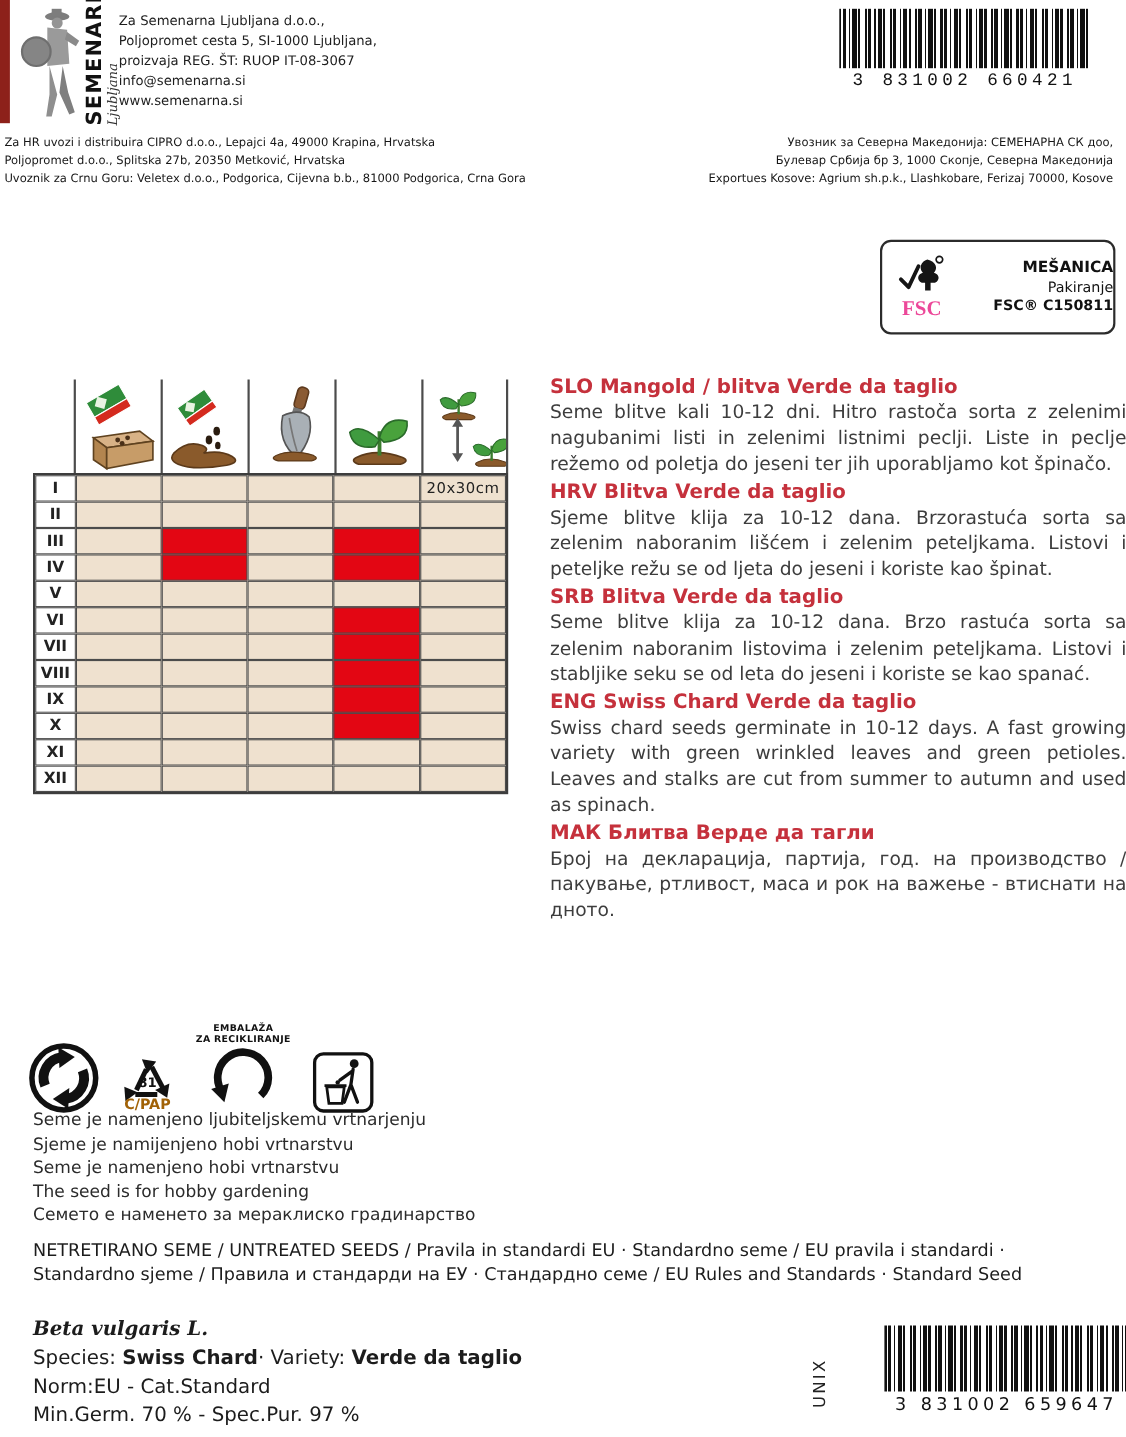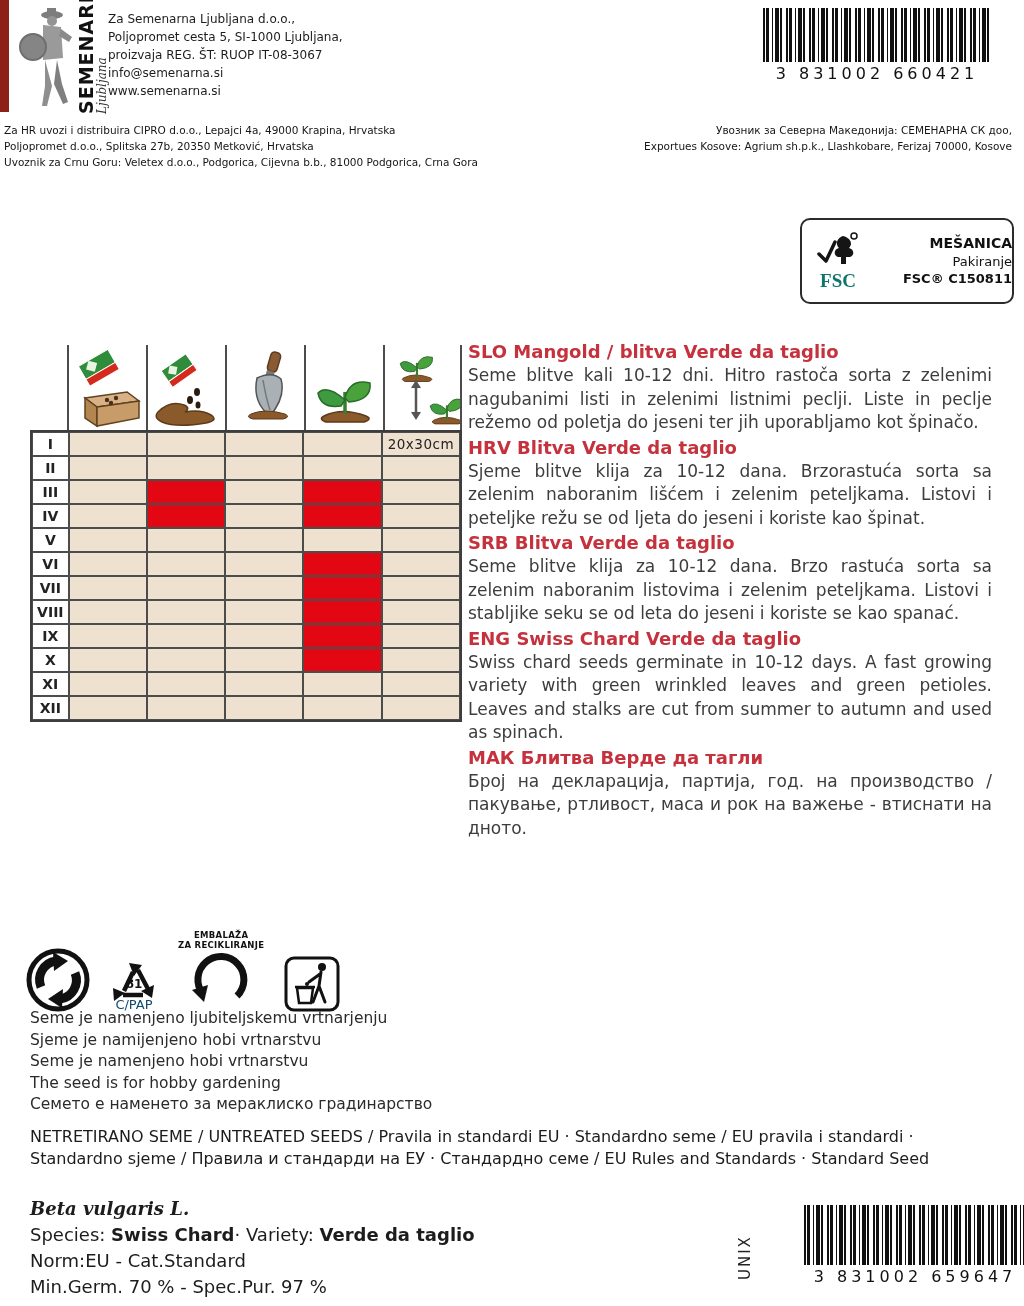--- a/index.html
+++ b/index.html
@@ -17,36 +17,36 @@
   .brand-city{font-family:"DejaVu Serif",serif;font-style:italic;font-size:12px;color:#333;margin-top:2px;}
 
   .hq-address{position:absolute;left:108px;top:10px;font-size:12px;line-height:18px;color:#1d1d1d;}
 
   
   .bars{height:54px;background:repeating-linear-gradient(90deg,
         #101010 0 2px,#fff 2px 3px,#101010 3px 6px,#fff 6px 9px,
         #101010 9px 10px,#fff 10px 12px,#101010 12px 16px,#fff 16px 17px,
         #101010 17px 19px,#fff 19px 23px);}
   .barcode-digits{font-size:16px;letter-spacing:4px;color:#111;margin-top:2px;text-align:center;white-space:nowrap;}
-  .top-barcode{position:absolute;left:763px;top:8px;width:228px;}
+  .top-barcode{position:absolute;left:763px;top:8px;width:228px;font-family:Liberation Mono, monospace;}
   .footer-barcode{position:absolute;left:804px;top:1205px;width:222px;}
   .footer-barcode .bars{height:60px;}
   .unix-vert{position:absolute;left:736px;top:1210px;height:70px;writing-mode:vertical-rl;
              transform:rotate(180deg);font-size:15px;letter-spacing:2px;color:#222;}
 
   
   .importers-left{position:absolute;left:4px;top:122px;font-size:10.5px;line-height:16px;color:#161616;font-weight:500;}
   .importers-right{position:absolute;right:12px;top:122px;width:480px;text-align:right;
                    font-size:10.5px;line-height:16px;color:#161616;font-weight:500;}
 
   
   .fsc-badge{position:absolute;left:800px;top:218px;width:210px;height:82px;border:2px solid #2b2b2b;
              border-radius:10px;display:flex;align-items:center;background:#fff;}
   .fsc-left{width:72px;display:flex;flex-direction:column;align-items:center;justify-content:center;}
-  .fsc-acronym{font-family:"Liberation Serif","DejaVu Serif",serif;font-size:19px;font-weight:bold;color:#0f766e;margin-top:-2px;}
+  .fsc-acronym{font-family:"Liberation Serif","DejaVu Serif",serif;font-size:19px;font-weight:bold;color:#ec4899;margin-top:-2px;}
   .fsc-right{flex:1;text-align:right;line-height:1.35;}
   .fsc-mix{font-size:14px;font-weight:bold;color:#111;}
   .fsc-pack{font-size:13px;color:#111;}
   .fsc-lic{font-size:13px;font-weight:bold;color:#111;}
 
   
   .calendar{position:absolute;left:30px;top:345px;width:432px;}
   .cal-header{display:flex;height:85px;}
   .cal-h-spacer{width:37px;}
   .cal-h-cell{width:79px;box-sizing:border-box;border-left:2px solid #4c4c4c;display:flex;
@@ -55,29 +55,29 @@
   .cal-grid{border:2px solid #3d3d3d;}
   .cal-row{display:flex;height:24px;}
   .cal-month{width:37px;box-sizing:border-box;border:1px solid #4c4c4c;background:#fff;
              display:flex;align-items:center;justify-content:center;
              font-size:14px;font-weight:600;color:#222;}
   .cal-cell{width:79px;box-sizing:border-box;border:1px solid #4c4c4c;background:#efe1cf;
             display:flex;align-items:center;justify-content:center;}
   .cell-label{font-size:13.5px;color:#222;letter-spacing:0.5px;}
 
   
-  .desc-col{position:absolute;left:468px;top:340px;width:524px;}
+  .desc-col{position:absolute;left:500px;top:340px;width:524px;}
   .desc-title{font-size:18px;font-weight:bold;color:#c5313c;line-height:24px;margin:0;}
   .desc-body{font-size:17px;color:#3d3d3d;line-height:23.5px;text-align:justify;margin:0 0 1px 0;}
 
   
   .recycling{position:absolute;left:26px;top:912px;height:100px;display:flex;align-items:flex-end;}
   .rec-item{display:flex;flex-direction:column;align-items:center;margin-right:20px;}
   .rec-label{font-size:8.5px;font-weight:bold;color:#111;line-height:10px;text-align:center;letter-spacing:0.3px;}
-  .cpap{font-size:13px;font-weight:normal;color:#0c4a6e;margin-top:-4px;}
+  .cpap{font-size:13px;font-weight:bold;color:#a16207;margin-top:-4px;}
 
   
   .hobby{position:absolute;left:30px;top:1008px;font-size:15.5px;line-height:21.5px;color:#2b2b2b;}
   .untreated{position:absolute;left:30px;top:1126px;width:962px;font-size:16px;line-height:22px;color:#1c1c1c;}
 
   
   .product{position:absolute;left:30px;top:1196px;font-size:18px;color:#1c1c1c;line-height:26px;}
   .latin{font-family:"DejaVu Serif",serif;font-style:italic;font-weight:600;}
   .b{font-weight:bold;}
 </style>
@@ -119,20 +119,21 @@
     <div class="barcode-digits">3 831002 660421</div>
   </div>
 
   <div class="importers-left">
     <div>Za HR uvozi i distribuira CIPRO d.o.o., Lepajci 4a, 49000 Krapina, Hrvatska</div>
     <div>Poljopromet d.o.o., Splitska 27b, 20350 Metković, Hrvatska</div>
     <div>Uvoznik za Crnu Goru: Veletex d.o.o., Podgorica, Cijevna b.b., 81000 Podgorica, Crna Gora</div>
   </div>
   <div class="importers-right">
     <div>Увозник за Северна Македонија: СЕМЕНАРНА СК доо,</div>
+    <div>Булевар Србија бр 3, 1000 Скопје, Северна Македонија</div>
     <div>Exportues Kosove: Agrium sh.p.k., Llashkobare, Ferizaj 70000, Kosove</div>
   </div>
 
   <div class="fsc-badge">
     <div class="fsc-left">
       <svg width="44" height="42" viewBox="0 0 44 42">
         <path d="M3,24 L10,31 L19,12" fill="none" stroke="#151515" stroke-width="3.5" stroke-linecap="round" stroke-linejoin="round"></path>
         <path d="M27,6 c-6,2 -8,8 -4,12 c-5,1 -6,7 -1,9 l3,0 l0,7 l5,0 l0,-7 l4,0 c5,-2 4,-8 -1,-9 c4,-4 2,-10 -6,-12 z" fill="#151515"></path>
         <circle cx="38" cy="6" r="3" fill="none" stroke="#151515" stroke-width="1.5"></circle>
       </svg>

